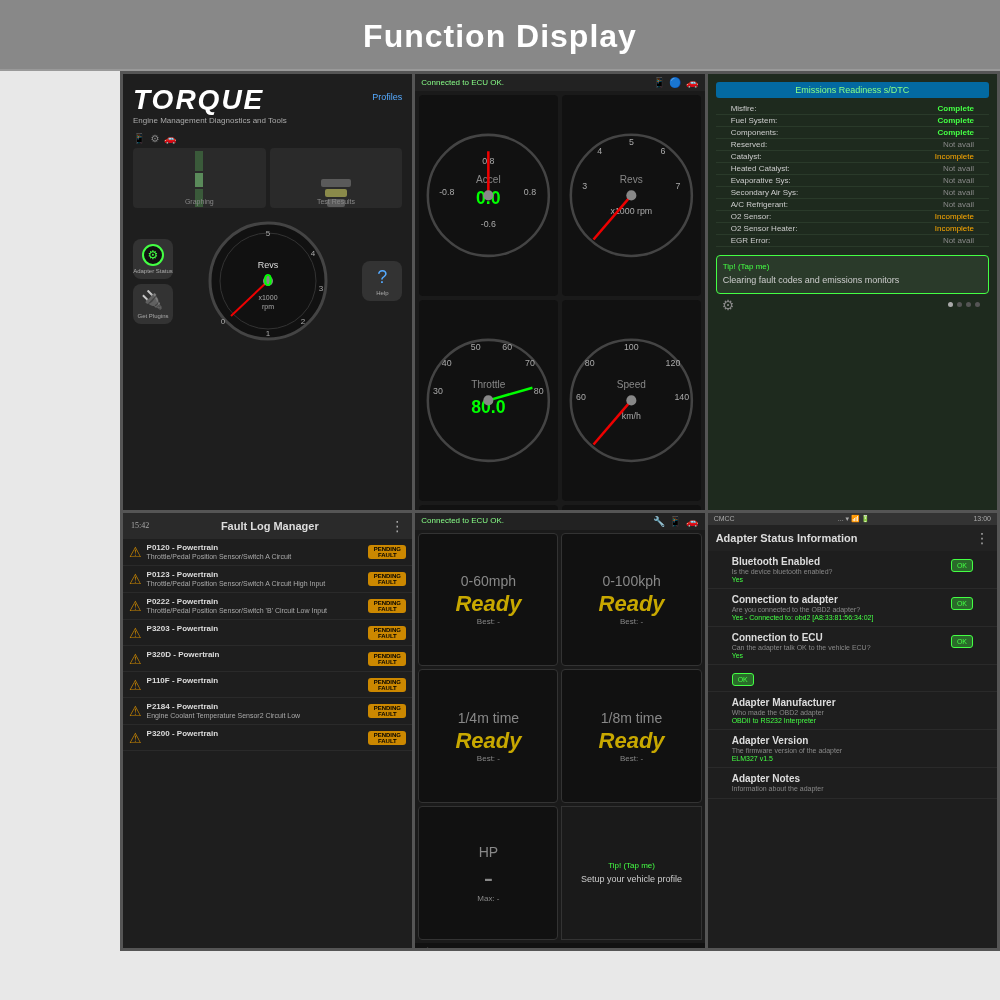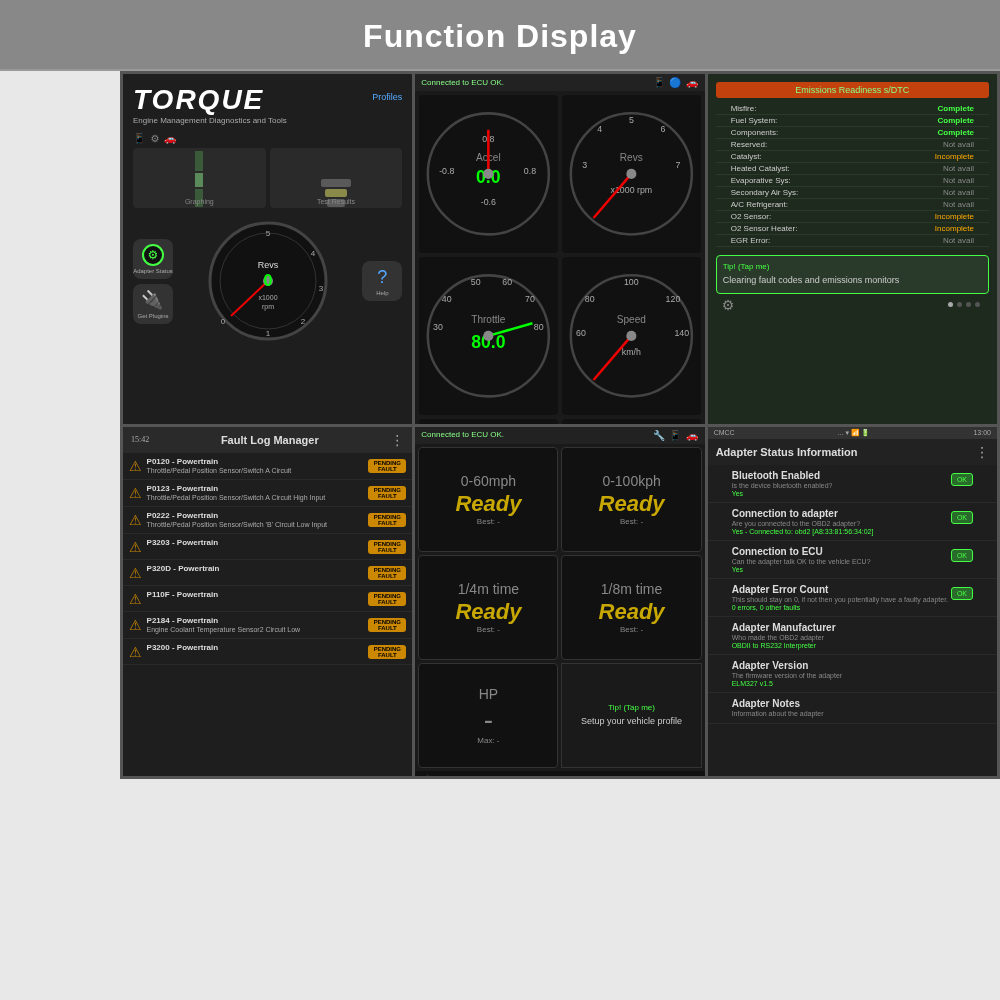--- a/index.html
+++ b/index.html
@@ -65,21 +65,21 @@
     
     .panels-grid {
       display: grid;
       grid-column: 2;
       grid-row: 1 / 3;
       grid-template-columns: 1fr 1fr 1fr;
       grid-template-rows: 1fr 1fr;
       gap: 3px;
       background: #555;
       padding: 3px;
-      height: 708px;
+      height: 880px;
     }
 
     
     .panel {
       background: #1a1a1a;
       overflow: hidden;
       position: relative;
     }
 
     
@@ -170,21 +170,21 @@
 
     
     .panel-emissions {
       background: #1e2a1e;
       padding: 8px;
     }
     .emissions-title {
       font-size: 9px;
       color: #8f8;
       text-align: center;
-      background: #c2410c;
+      background: #0369a1;
       padding: 3px;
       border-radius: 3px;
       margin-bottom: 5px;
     }
     .emission-row {
       display: flex;
       justify-content: space-between;
       font-size: 8px;
       padding: 1px 15px;
       border-bottom: 1px solid #2a3a2a;
@@ -847,25 +847,20 @@
         <div class="adapter-item">
           <div class="adapter-item-info">
             <div class="adapter-item-title">Connection to ECU</div>
             <div class="adapter-item-subtitle">Can the adapter talk OK to the vehicle ECU?</div>
             <div class="adapter-item-value">Yes</div>
           </div>
           <div class="ok-badge">OK</div>
         </div>
 
         <div class="adapter-item">
-          <div class="adapter-item-info">
-            <div class="adapter-item-title">Adapter Error Count</div>
-            <div class="adapter-item-subtitle">This should stay on 0, if not then you potentially have a faulty adapter.</div>
-            <div class="adapter-item-value">0 errors, 0 other faults</div>
-          </div>
           <div class="ok-badge">OK</div>
         </div>
 
         <div class="adapter-item">
           <div class="adapter-item-info">
             <div class="adapter-item-title">Adapter Manufacturer</div>
             <div class="adapter-item-subtitle">Who made the OBD2 adapter</div>
             <div class="adapter-item-value">OBDII to RS232 Interpreter</div>
           </div>
         </div>

